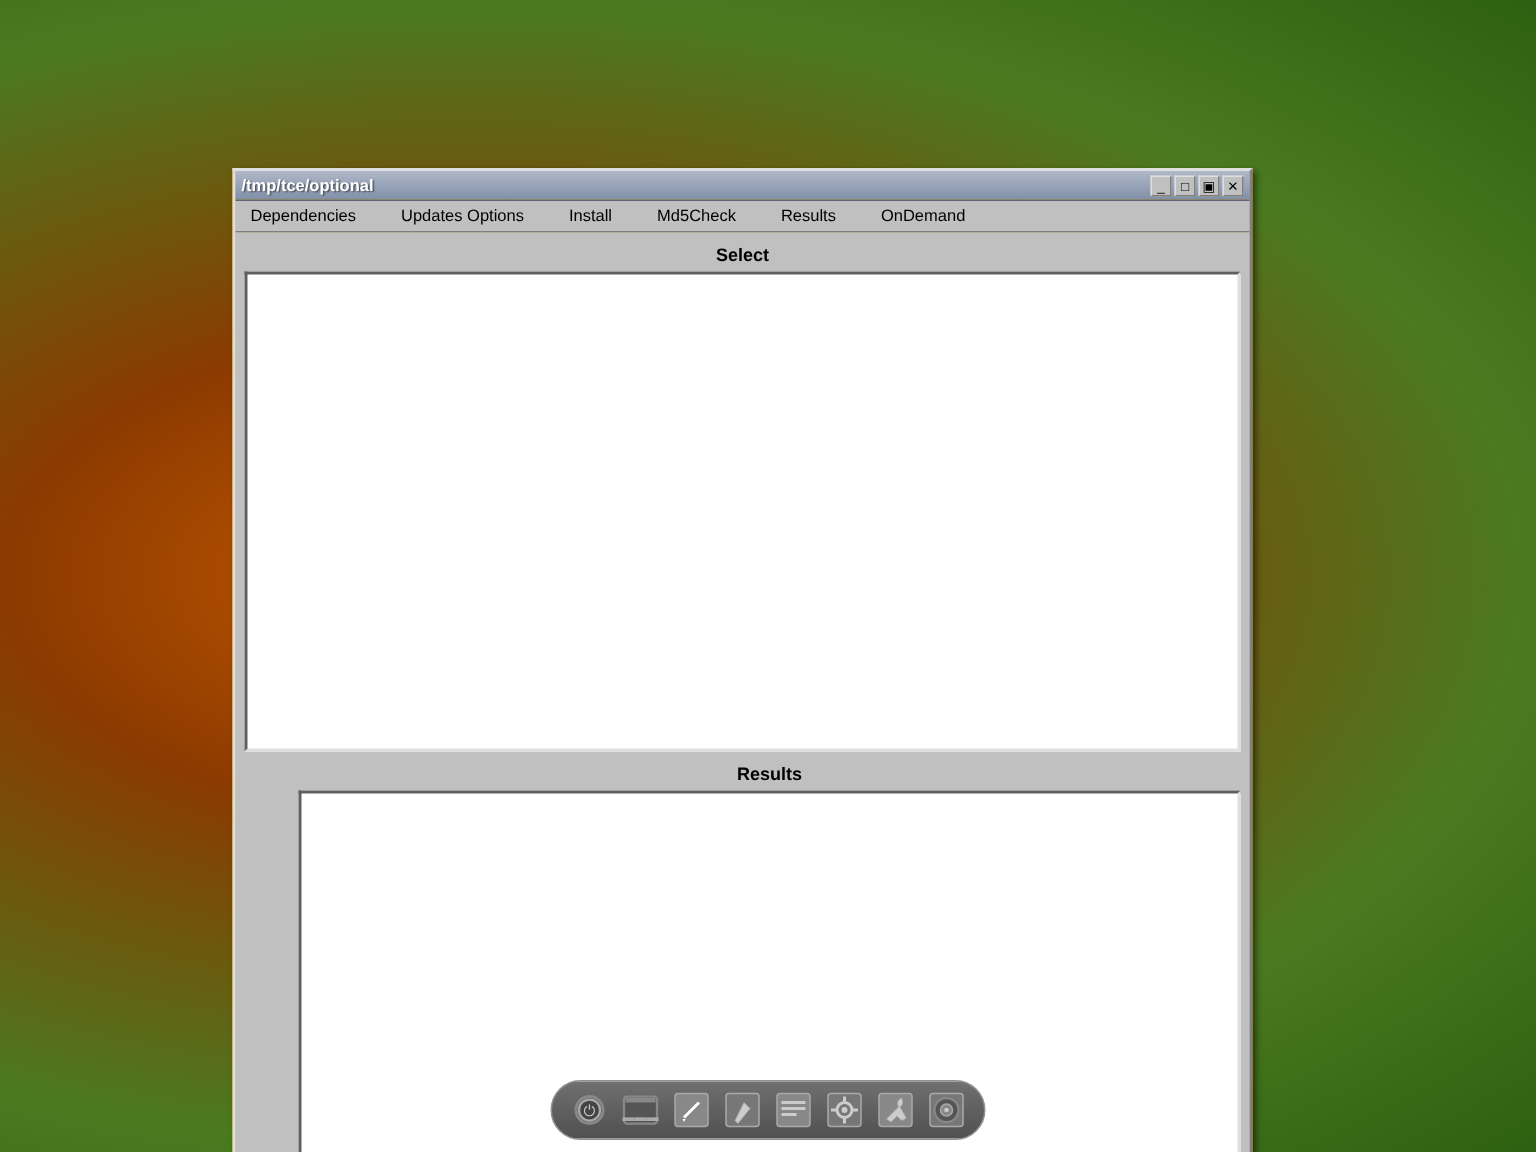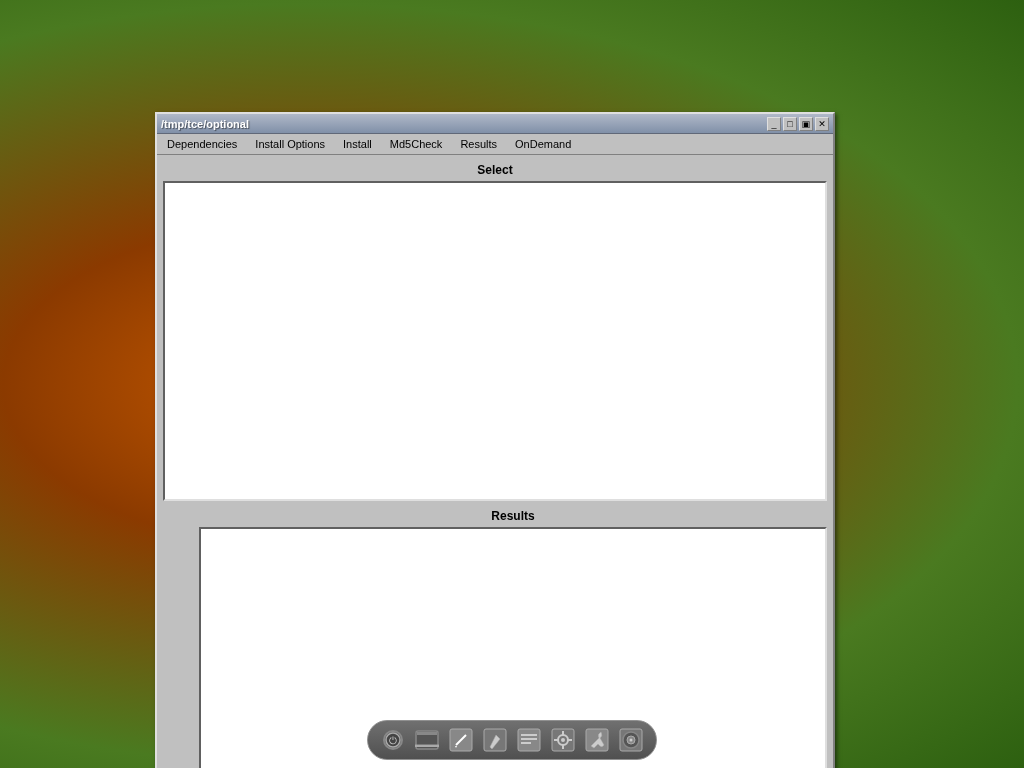--- a/index.html
+++ b/index.html
@@ -64,21 +64,21 @@
       cursor: pointer;
       color: #000;
     }
 
     
     .menu-bar {
       background: #c0c0c0;
       display: flex;
       align-items: flex-start;
       padding: 2px 4px;
-      gap: 6px;
+      gap: 18px;
       border-bottom: 1px solid #808080;
     }
 
     .menu-item {
       padding: 2px 6px;
       font-size: 11px;
       cursor: pointer;
       color: #000;
       white-space: nowrap;
     }
@@ -185,21 +185,21 @@
         <span>✕</span>
       </div>
     </div>
   </div>
 
   <div class="menu-bar">
     <div class="menu-item">
       <span>Dependencies</span>
     </div>
     <div class="menu-item">
-      <span>Install Options</span>
+      <span>Updates Options</span>
     </div>
     <div class="menu-item">
       <span>Install</span>
     </div>
     <div class="menu-item">
       <span>Md5Check</span>
     </div>
     <div class="menu-item">
       <span>Results</span>
     </div>

